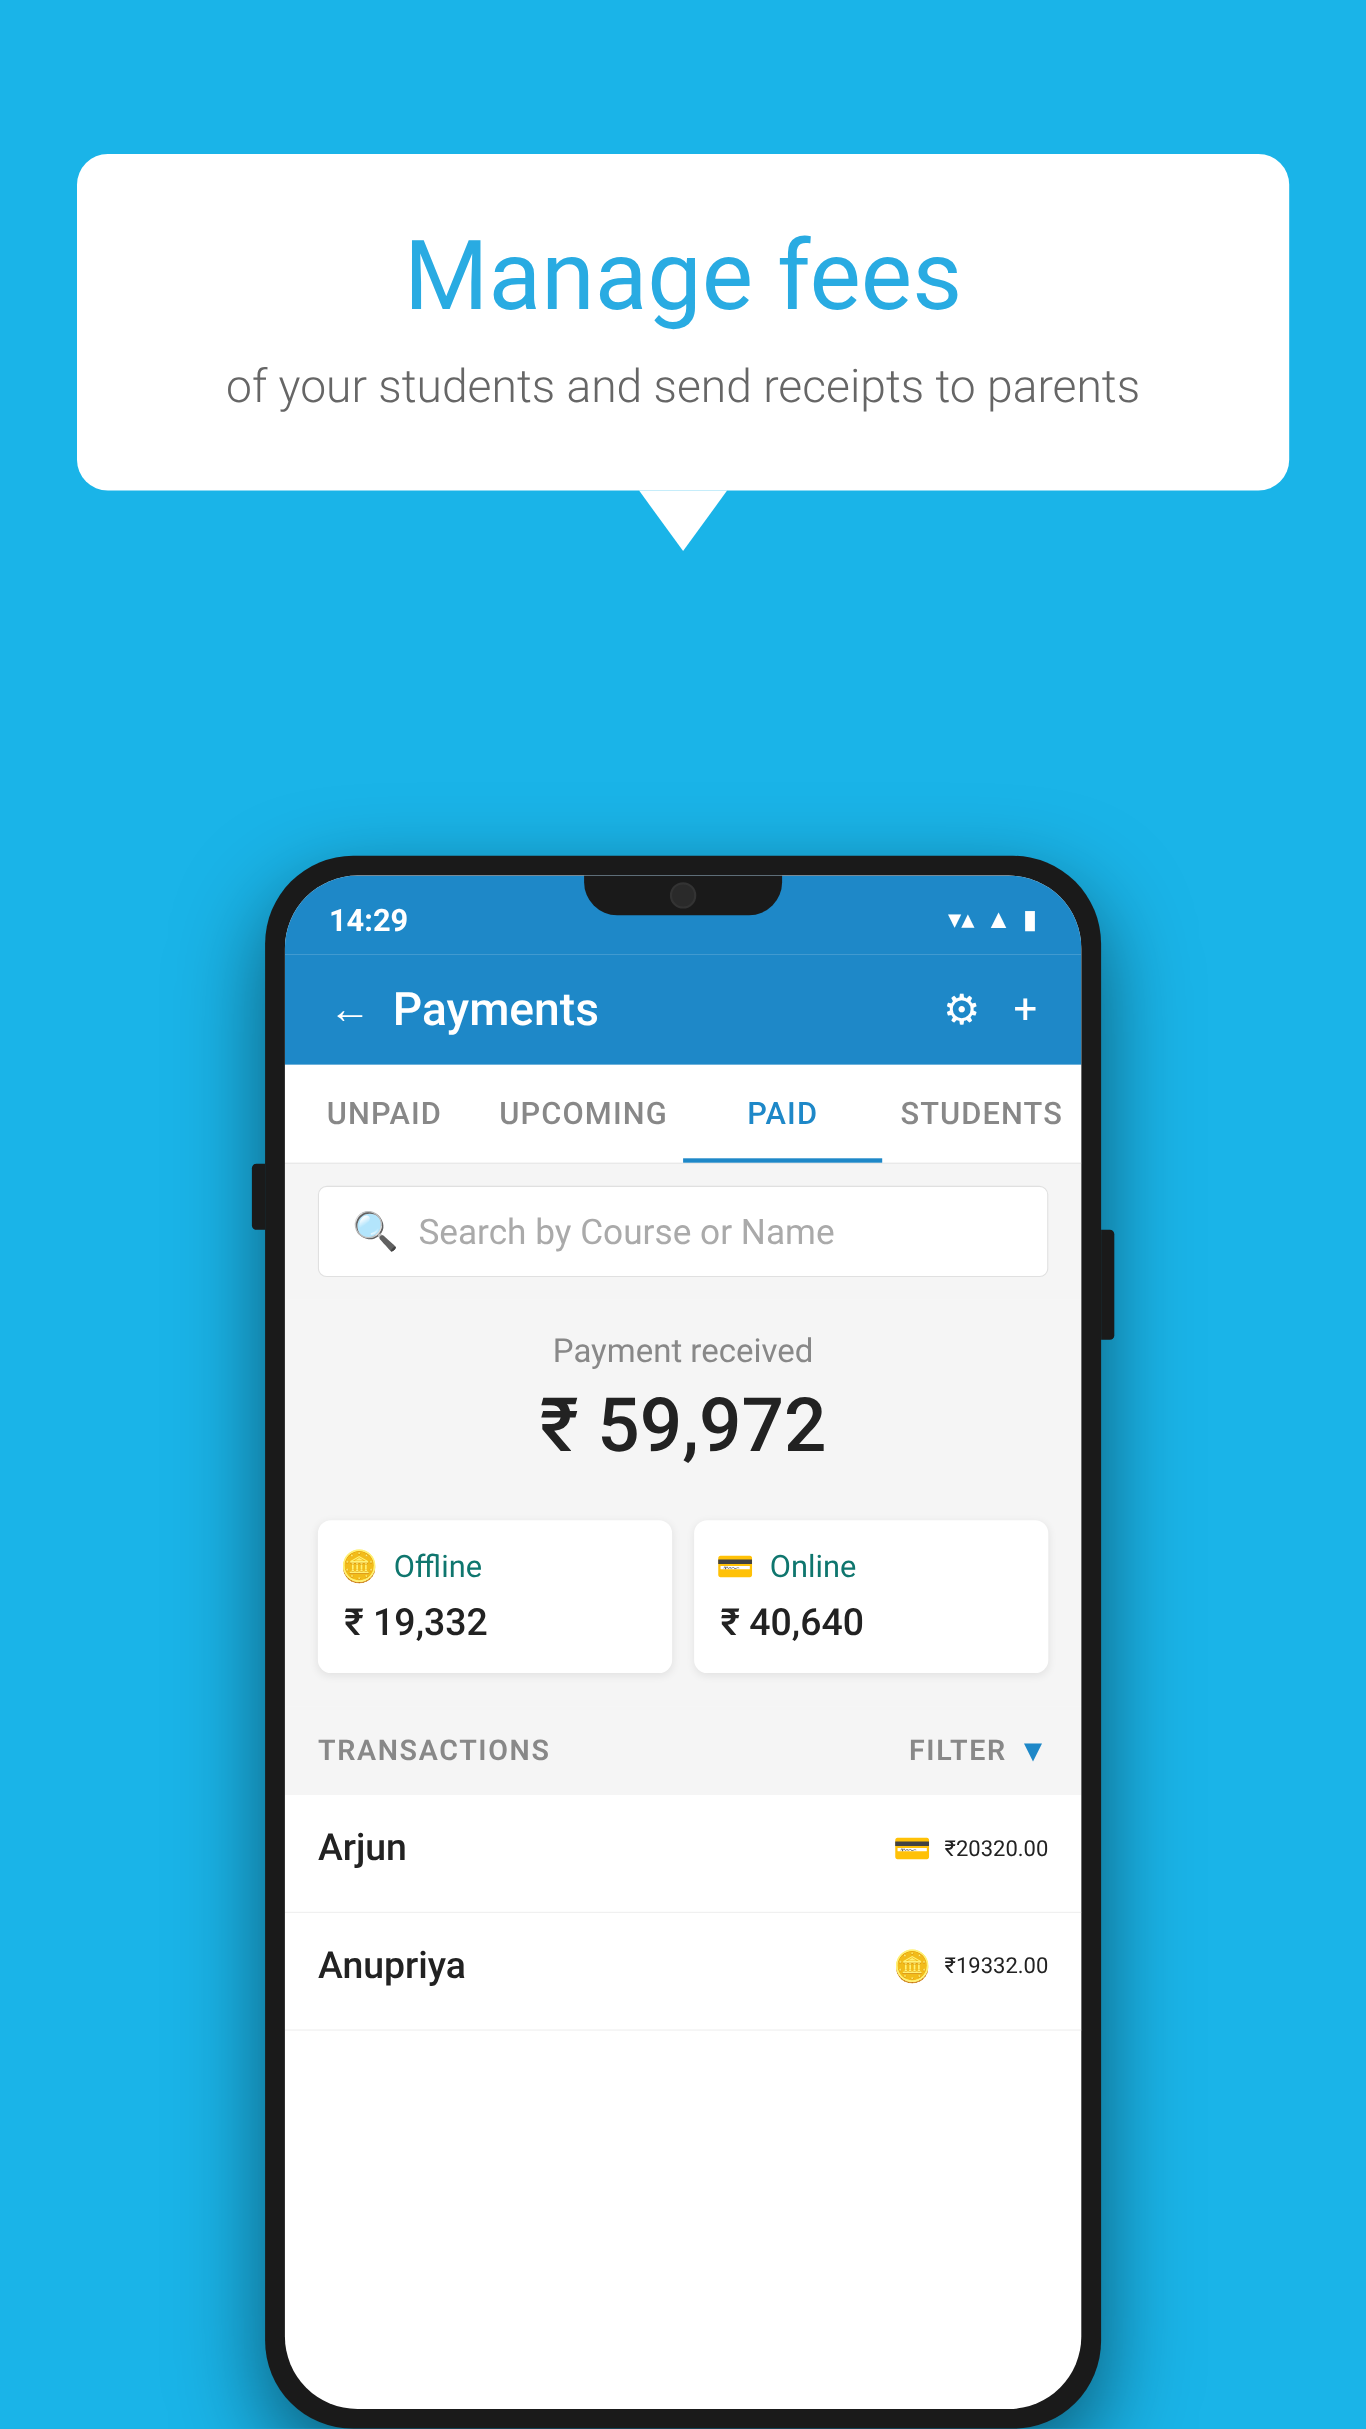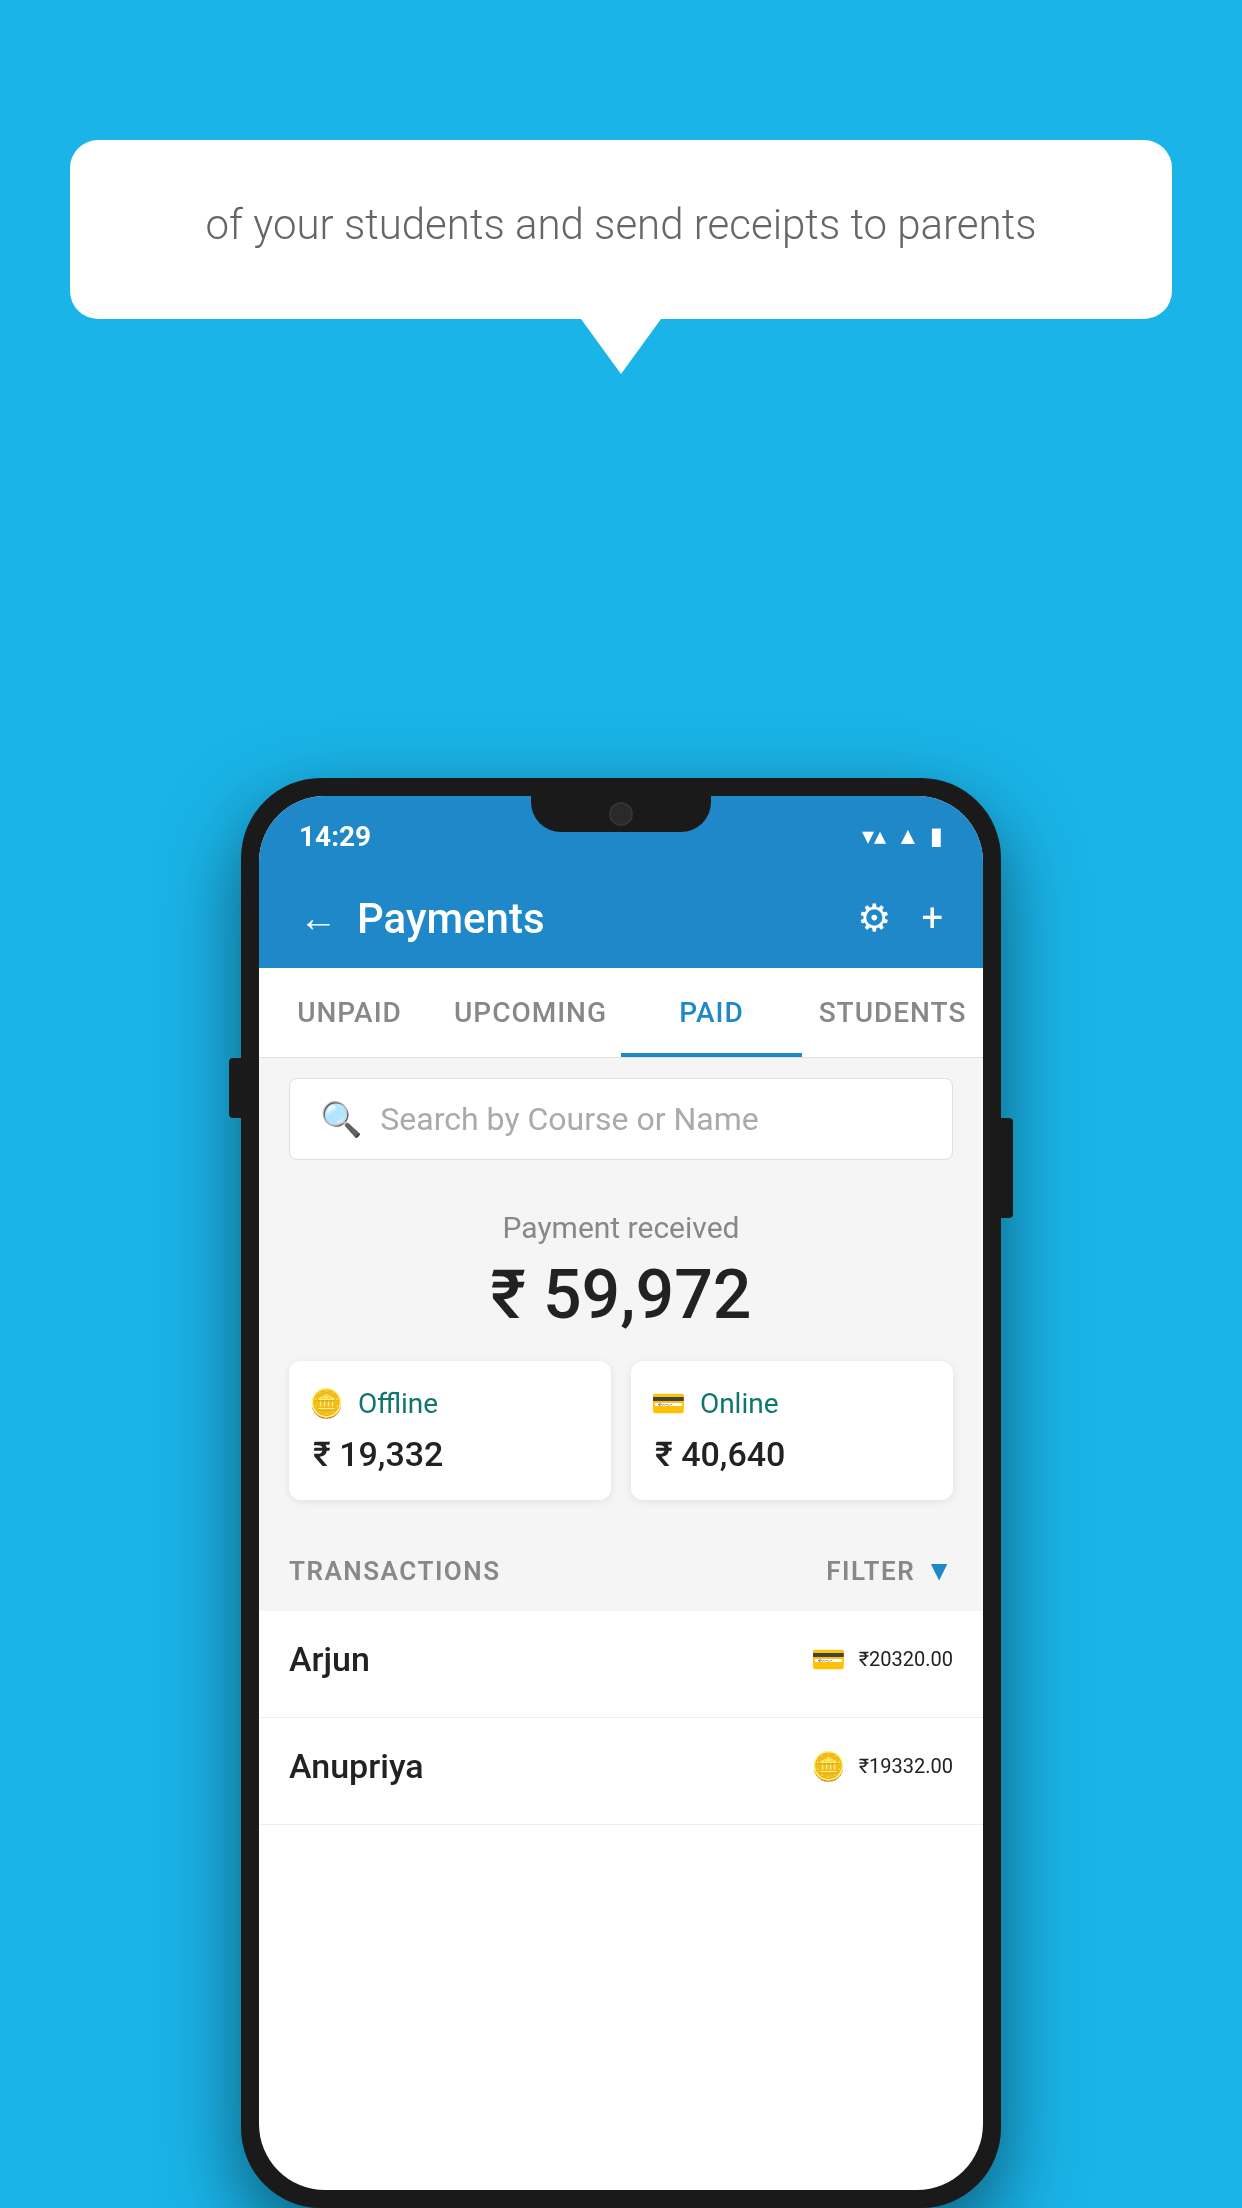--- a/index.html
+++ b/index.html
@@ -264,21 +264,21 @@
     .payment-received-label {
       color: #888;
       font-size: 30px;
       margin-bottom: 10px;
     }
 
     .payment-amount {
       font-size: 68px;
       font-weight: 500;
       color: #222;
-      margin-bottom: 26px;
+      margin-bottom: 46px;
     }
 
     .payment-cards {
       display: flex;
       gap: 20px;
       margin-bottom: 0;
     }
 
     .payment-card {
       flex: 1;
@@ -392,20 +392,21 @@
     .transaction-date {
       font-size: 28px;
       color: #888;
     }
   </style>
 </head>
 <body>
 
 <div class="speech-bubble-wrapper">
   <div class="speech-bubble">
+    <div class="speech-bubble-title">Manage fees</div>
     <div class="speech-bubble-subtitle">of your students and send receipts to parents</div>
   </div>
   <div class="speech-bubble-arrow"></div>
 </div>
 
 <div class="phone-wrapper">
   <div class="phone-outer">
     <div class="phone-inner">
 
       <div class="phone-notch">

